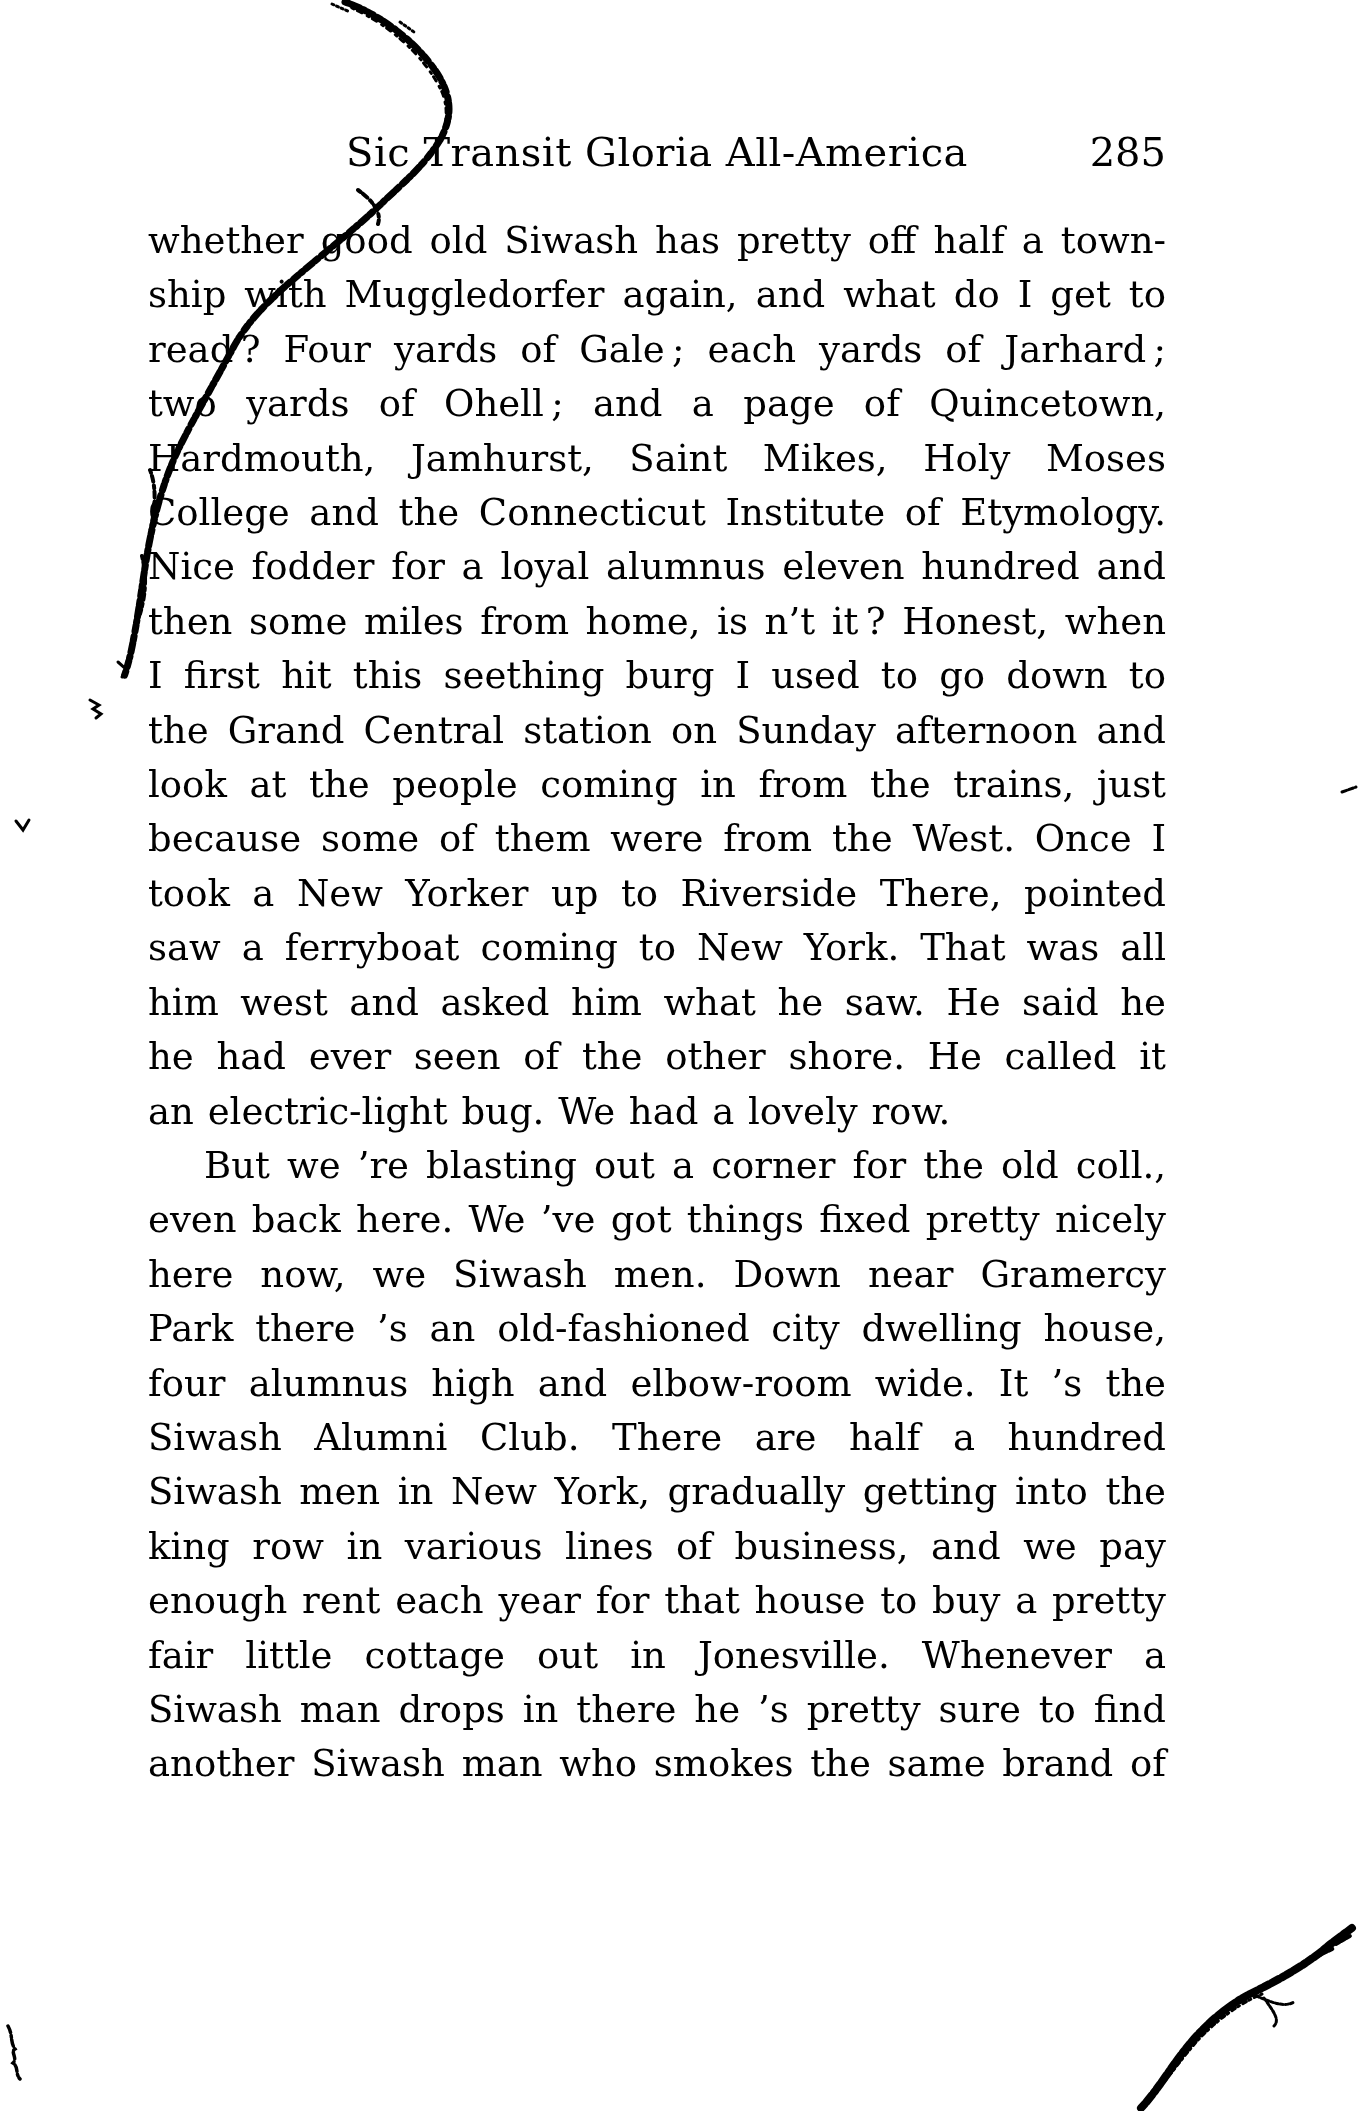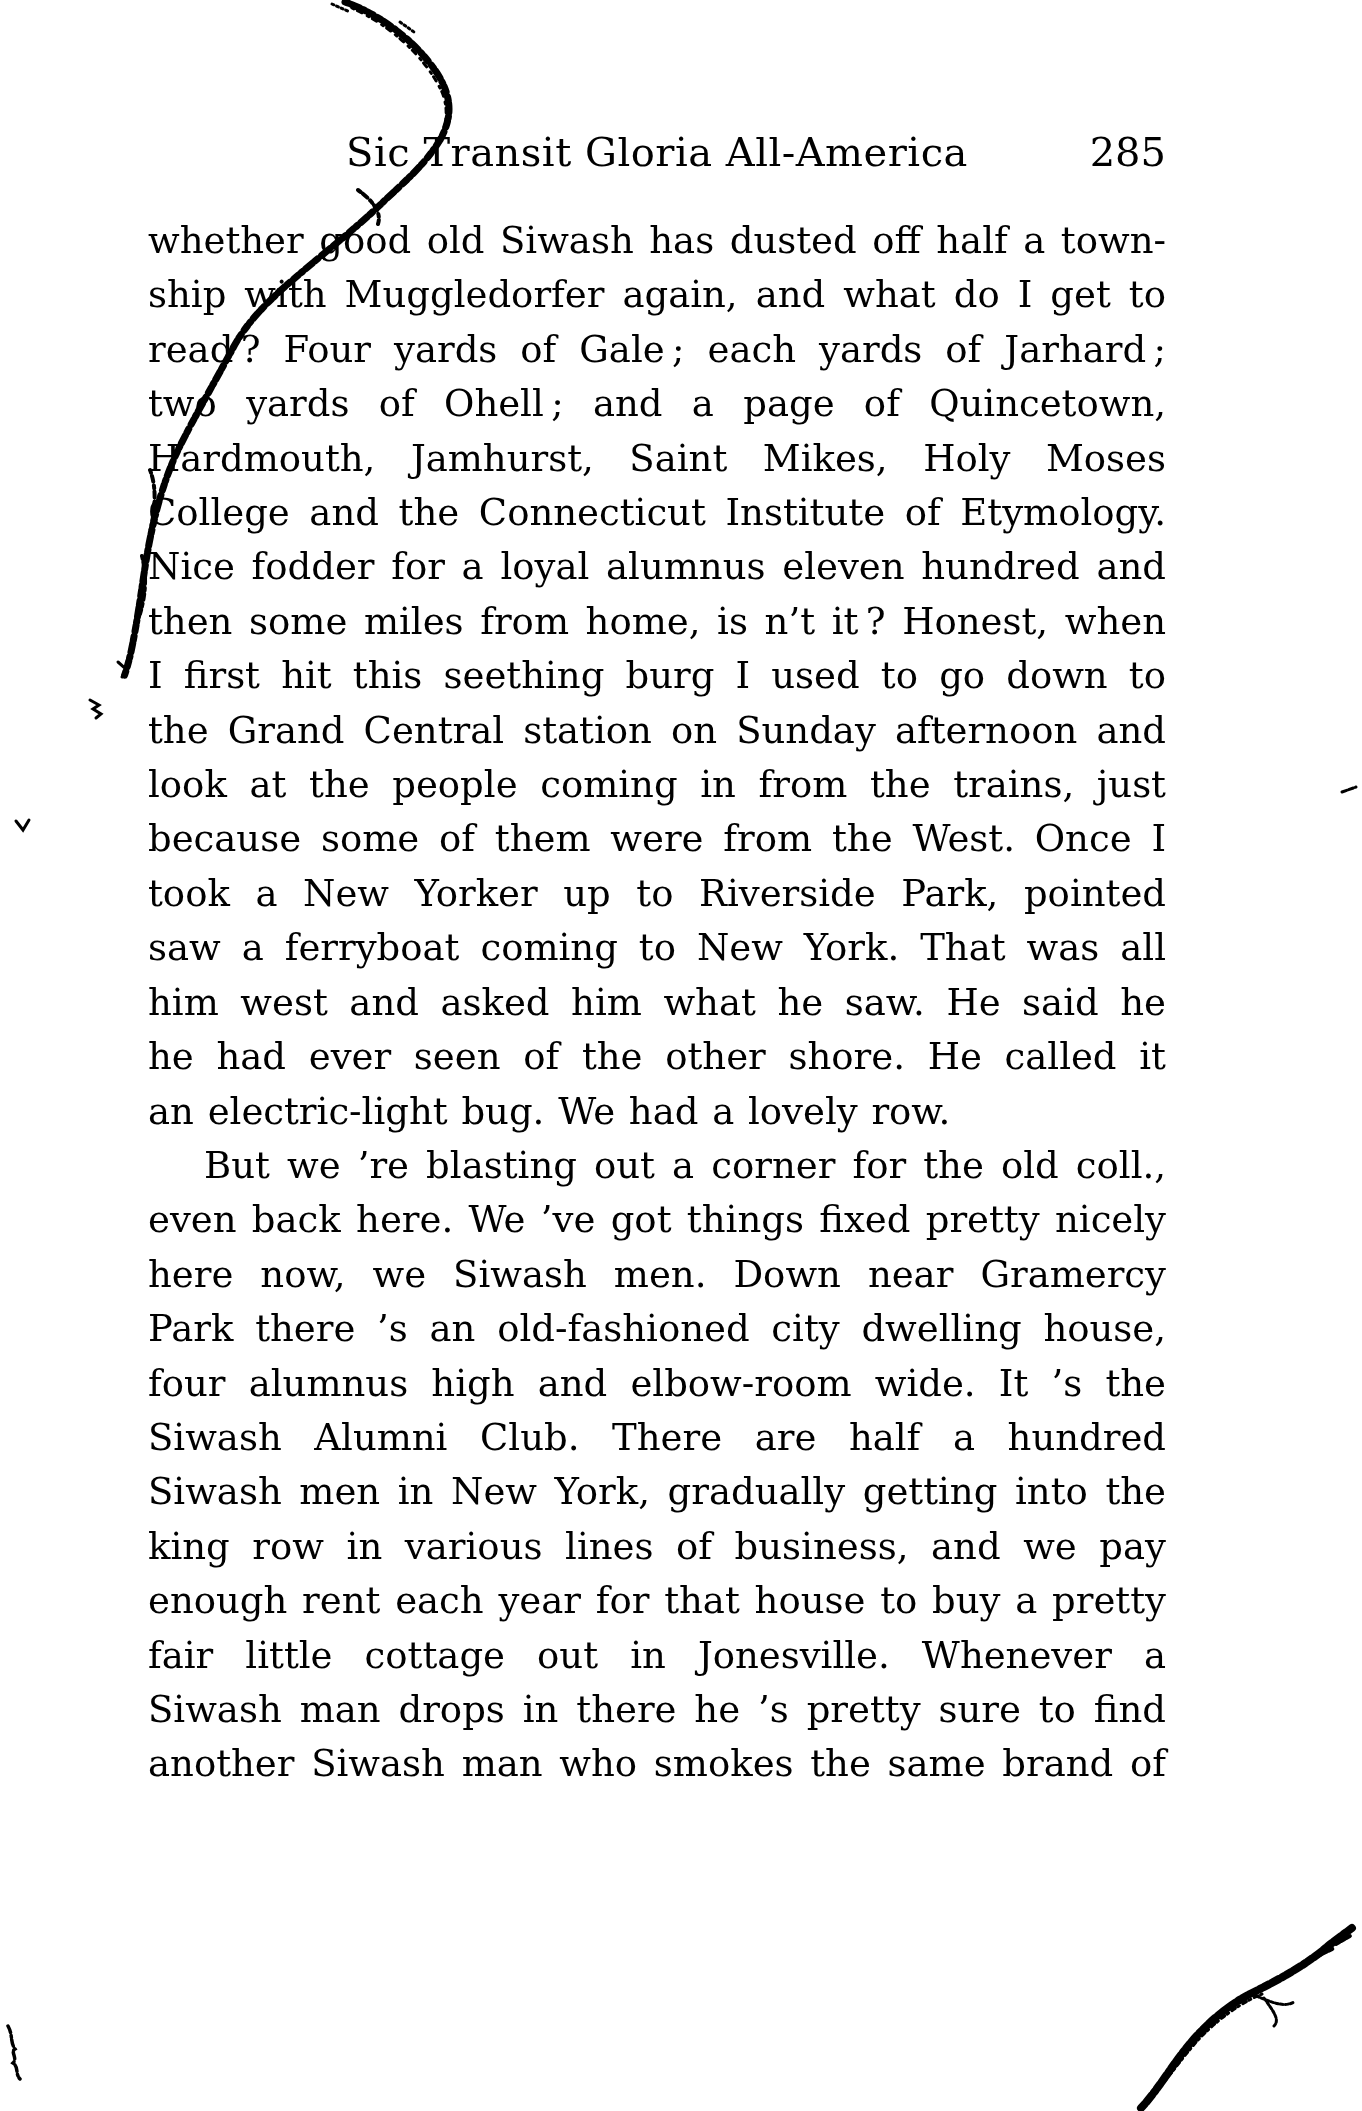--- a/index.html
+++ b/index.html
@@ -100,33 +100,33 @@
     </g>
   </svg>
 
   <div class="running-header">
     <span class="running-title">Sic Transit Gloria All-America</span>
     <span class="page-number">285</span>
   </div>
 
   <div class="page-body">
     <div class="para">
-      <div class="line">whether good old Siwash has dusted off half a town-</div>
+      <div class="line">whether good old Siwash has pretty off half a town-</div>
       <div class="line">ship with Muggledorfer again, and what do I get to</div>
       <div class="line">read ? Four yards of Gale ; each yards of Jarhard ;</div>
       <div class="line">two yards of Ohell ; and a page of Quincetown,</div>
       <div class="line">Hardmouth, Jamhurst, Saint Mikes, Holy Moses</div>
       <div class="line">College and the Connecticut Institute of Etymology.</div>
       <div class="line">Nice fodder for a loyal alumnus eleven hundred and</div>
       <div class="line">then some miles from home, is n’t it ? Honest, when</div>
       <div class="line">I first hit this seething burg I used to go down to</div>
       <div class="line">the Grand Central station on Sunday afternoon and</div>
       <div class="line">look at the people coming in from the trains, just</div>
       <div class="line">because some of them were from the West. Once I</div>
-      <div class="line">took a New Yorker up to Riverside Park, pointed</div>
+      <div class="line">took a New Yorker up to Riverside There, pointed</div>
       <div class="line">saw a ferryboat coming to New York. That was all</div>
       <div class="line">him west and asked him what he saw. He said he</div>
       <div class="line">he had ever seen of the other shore. He called it</div>
       <div class="line end">an electric-light bug. We had a lovely row.</div>
     </div>
     <div class="para">
       <div class="line indent">But we ’re blasting out a corner for the old coll.,</div>
       <div class="line">even back here. We ’ve got things fixed pretty nicely</div>
       <div class="line">here now, we Siwash men. Down near Gramercy</div>
       <div class="line">Park there ’s an old-fashioned city dwelling house,</div>

